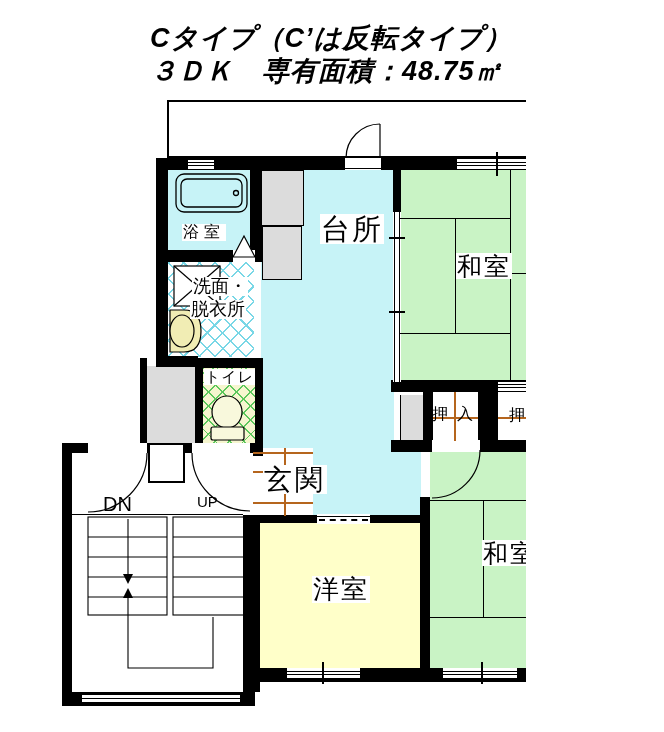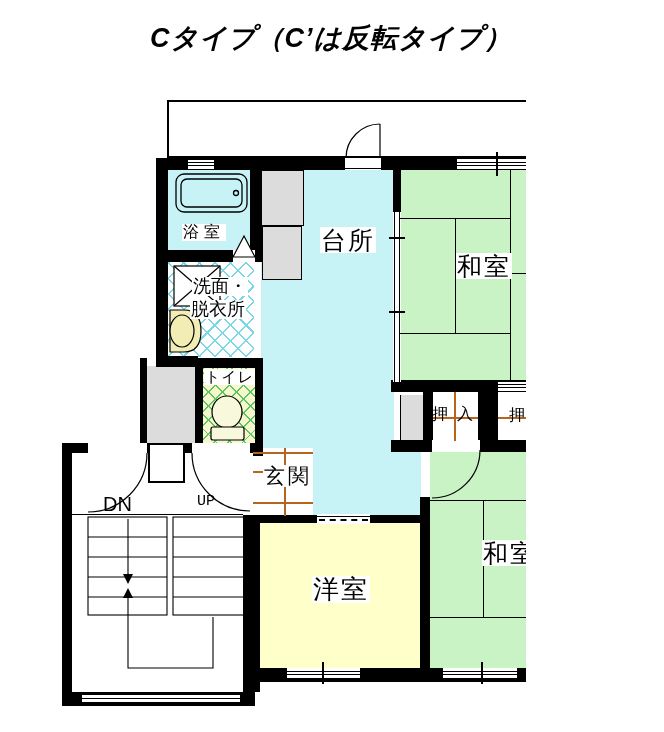--- a/index.html
+++ b/index.html
@@ -30,20 +30,21 @@
   svg.overlay{position:absolute;left:0;top:0;pointer-events:none;}
   .dashline{position:absolute;border-top:2px dashed #000;height:0;}
 </style>
 </head>
 <body>
 
 <div id="plan">
 
   <div class="title">
     <div>Cタイプ（C’は反転タイプ）</div>
+    <div>３ＤＫ　専有面積：48.75㎡</div>
   </div>
 
   <div class="balcony"></div>
 
   <div class="abs room-cyan" style="left:168px;top:170px;width:84px;height:82px;"></div>
   <div class="abs room-cyan" style="left:261px;top:170px;width:133px;height:280px;"></div>
   <div class="abs room-cyan" style="left:313px;top:448px;width:108px;height:68px;"></div>
   <div class="abs washroom-lattice" style="left:168px;top:262px;width:86px;height:95px;"></div>
   <div class="abs toilet-lattice" style="left:203px;top:368px;width:52px;height:76px;"></div>
   <div class="abs grayfix" style="left:147px;top:366px;width:48px;height:78px;"></div>
@@ -213,26 +214,26 @@
       <path d="M570,168 C572,195 576,205 579,211 C582,203 585,190 586,168"></path>
       <path d="M575,168 C576,185 578,192 579,197 C581,190 582,180 583,168"></path>
       <path d="M569,230 C572,262 577,276 580,281 C584,270 587,248 588,229"></path>
       <path d="M572,295 C574,330 578,348 581,355 C585,342 588,315 588,297"></path>
       <path d="M569,170 C567,230 567,330 569,388"></path>
       <path d="M591,170 C592,240 592,330 591,388"></path>
     </g>
   </svg>
 
   <span class="lbl" style="left:182px;top:224px;font-size:16px;letter-spacing:5px;">浴室</span>
-  <span class="lbl" style="left:320px;top:227px;font-size:25px;letter-spacing:2px;">台所</span>
+  <span class="lbl" style="left:320px;top:214px;font-size:29px;letter-spacing:2px;">台所</span>
   <span class="lbl" style="left:456px;top:253px;font-size:25px;letter-spacing:2px;">和室</span>
   <span class="lbl" style="left:192px;top:277px;font-size:18px;">洗面・</span>
   <span class="lbl" style="left:190px;top:300px;font-size:18px;">脱衣所</span>
   <span class="lbl" style="left:204px;top:369px;font-size:15px;letter-spacing:1px;">トイレ</span>
   <span class="lbl" style="left:431px;top:406px;font-size:16px;letter-spacing:9px;background:transparent;">押入</span>
   <span class="lbl" style="left:508px;top:407px;font-size:16px;letter-spacing:12px;background:transparent;">押入</span>
-  <span class="lbl" style="left:263px;top:465px;font-size:21px;letter-spacing:3px;">玄関</span>
+  <span class="lbl" style="left:263px;top:465px;font-size:28px;letter-spacing:3px;">玄関</span>
   <span class="lbl" style="left:312px;top:576px;font-size:26px;letter-spacing:2px;">洋室</span>
   <span class="lbl" style="left:482px;top:540px;font-size:25px;letter-spacing:2px;">和室</span>
   <span class="lbl" style="left:102px;top:494px;font-size:20px;background:transparent;">DN</span>
-  <span class="lbl" style="left:196px;top:494px;font-size:15px;background:transparent;font-family:Liberation Mono, monospace;">UP</span>
+  <span class="lbl" style="left:196px;top:494px;font-size:15px;background:transparent;">UP</span>
 
 </div>
 
 </body></html>

